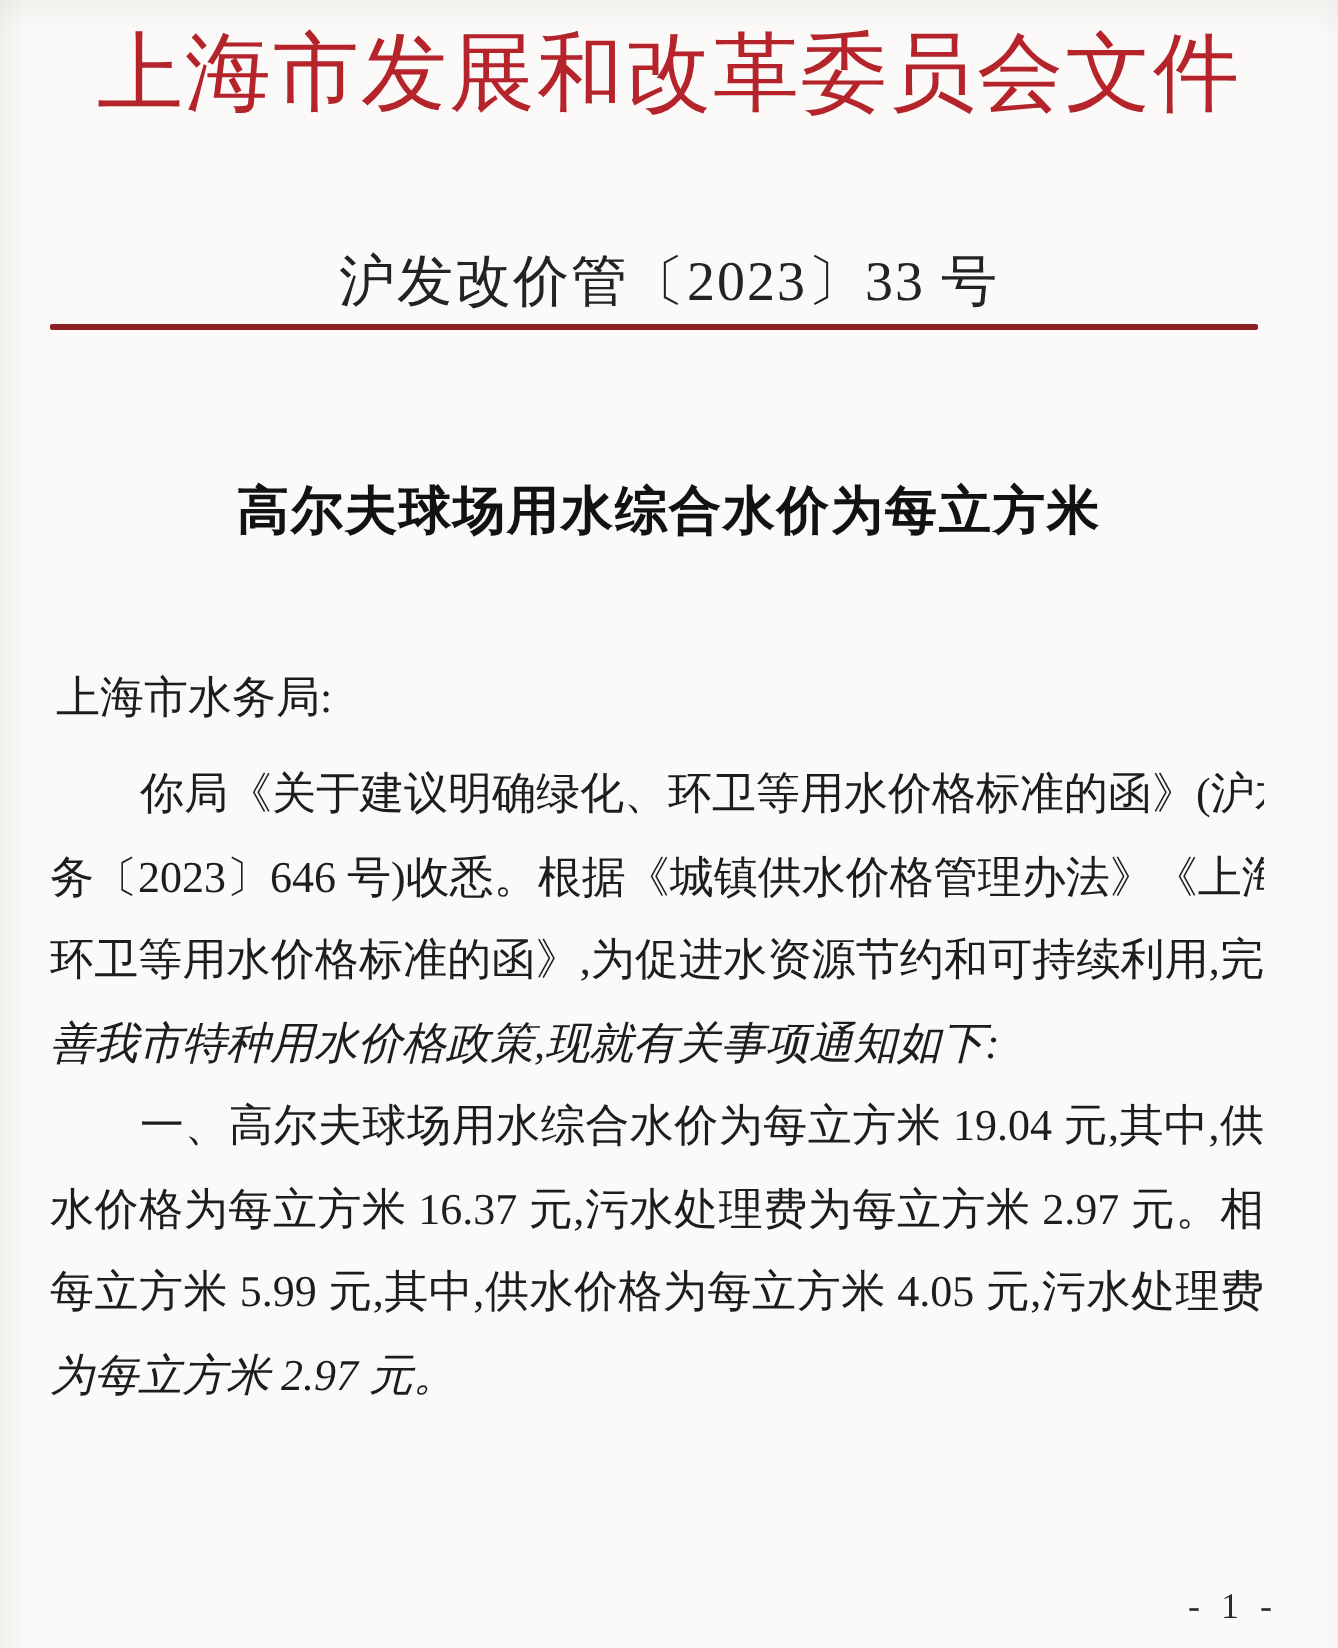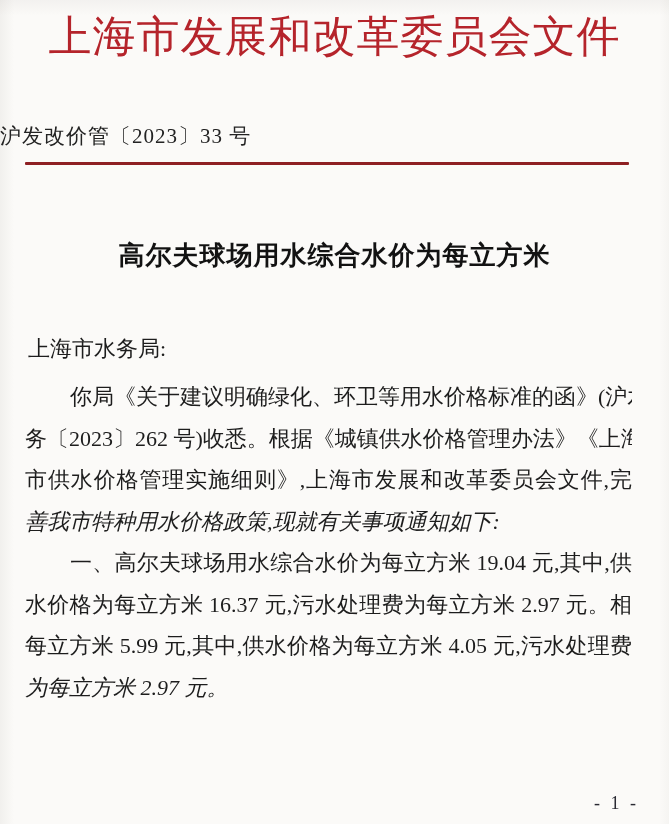--- a/index.html
+++ b/index.html
@@ -31,21 +31,22 @@
     font-weight: 400;
     letter-spacing: 1px;
     color: #b5242b;
     white-space: nowrap;
   }
   .doc-number {
     position: absolute;
     top: 122px;
     left: 0;
     width: 100%;
-    font-size: 21px;
+    text-align: center;
+    font-size: 28px;
     letter-spacing: 1px;
     color: #232323;
     white-space: nowrap;
   }
   .red-rule {
     position: absolute;
     top: 162px;
     left: 25px;
     width: 604px;
     height: 3px;
@@ -117,22 +118,22 @@
   <div class="doc-number">沪发改价管〔2023〕33 号</div>
 
   <div class="red-rule"></div>
 
   <h1 class="doc-title">高尔夫球场用水综合水价为每立方米</h1>
 
   <div class="salutation">上海市水务局:</div>
 
   <div class="body-text">
     <div class="body-line indent">你局《关于建议明确绿化、环卫等用水价格标准的函》(沪水</div>
-    <div class="body-line">务〔2023〕262 号)收悉。根据《城镇供水价格管理办法》《上海</div>
-    <div class="body-line">市供水价格管理实施细则》,上海市发展和改革委员会文件,完</div>
+    <div class="body-line">务〔2023〕646 号)收悉。根据《城镇供水价格管理办法》《上海</div>
+    <div class="body-line">环卫等用水价格标准的函》,为促进水资源节约和可持续利用,完</div>
     <div class="body-line para-end">善我市特种用水价格政策,现就有关事项通知如下:</div>
     <div class="body-line indent">一、高尔夫球场用水综合水价为每立方米 19.04 元,其中,供</div>
     <div class="body-line">水价格为每立方米 16.37 元,污水处理费为每立方米 2.97 元。相</div>
     <div class="body-line">每立方米 5.99 元,其中,供水价格为每立方米 4.05 元,污水处理费</div>
     <div class="body-line para-end">为每立方米 2.97 元。</div>
   </div>
 
   <div class="page-number">- 1 -</div>
 
 </div>

